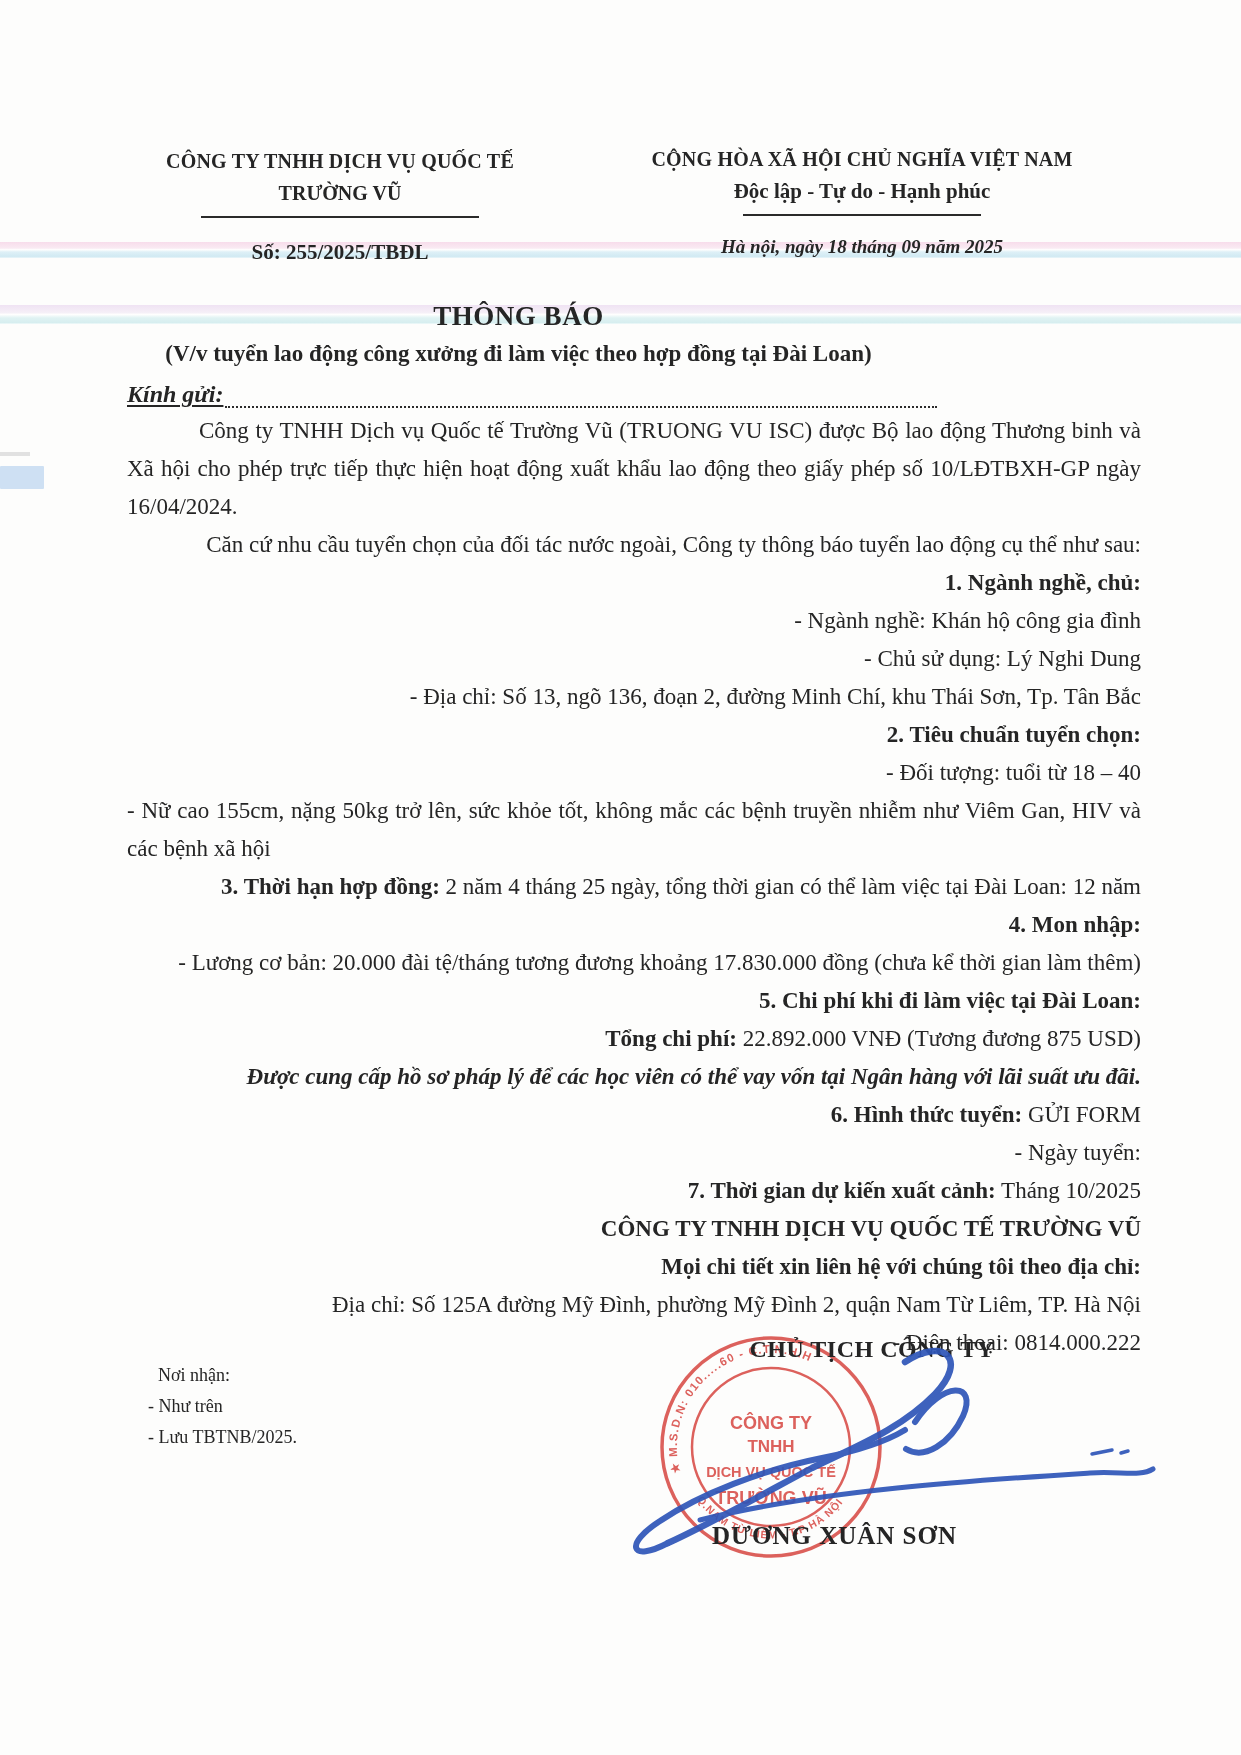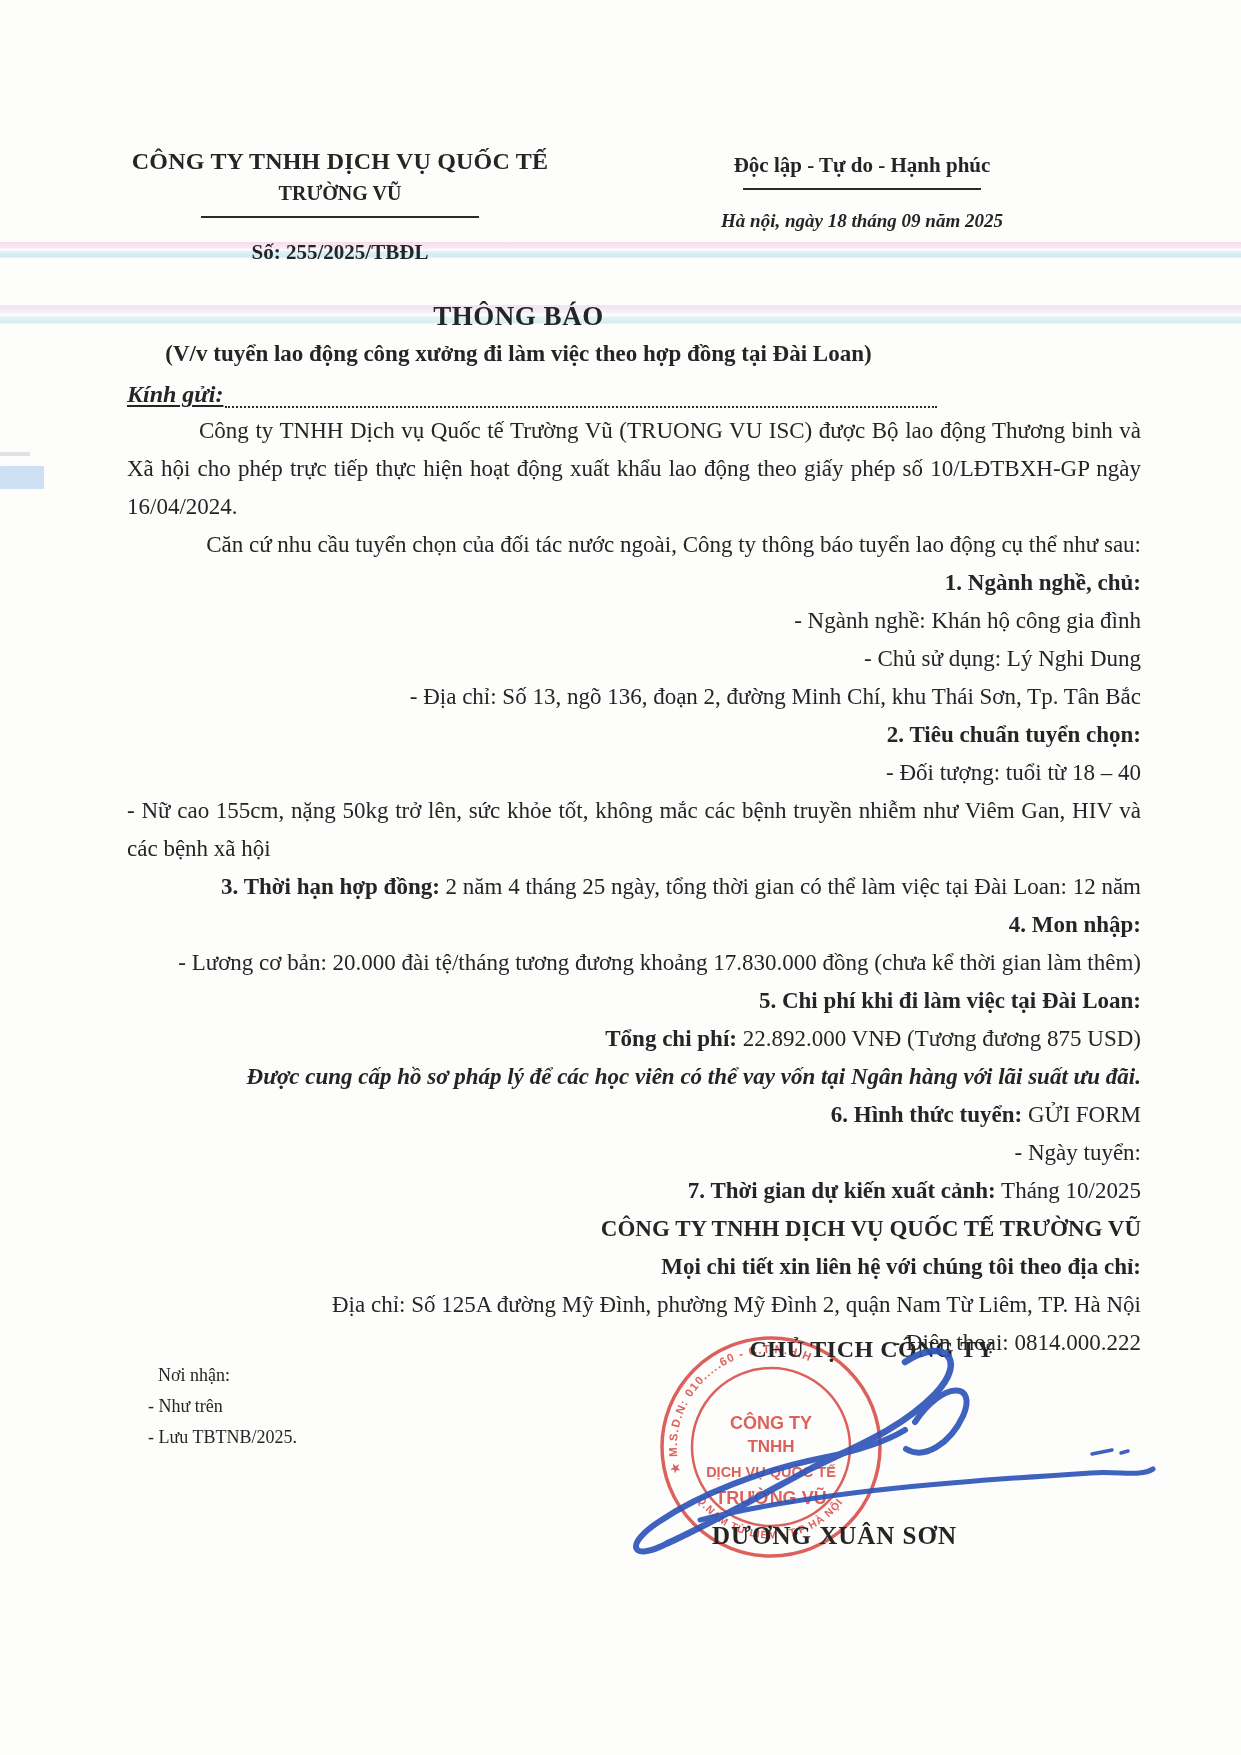--- a/index.html
+++ b/index.html
@@ -18,21 +18,21 @@
     background:linear-gradient(to bottom,#ecdcf1 0%,#f4ecf6 40%,#ffffff 50%,#d9f0f1 68%,#cdeaec 92%,#eefafa 100%);
     opacity:.8;z-index:1;}
   .bluepatch{left:0;top:466px;width:44px;height:23px;background:#c9ddf2;opacity:.9;z-index:1;border-radius:1px;}
   .graysliver{left:0;top:452px;width:30px;height:4px;background:#d9d9d9;opacity:.8;z-index:1;}
 
   .z2{z-index:2;}
 
   
   .hdr-left{left:130px;top:148px;width:420px;text-align:center;}
   .hdr-right{left:622px;top:146px;width:480px;text-align:center;}
-  .hdr-line1{font-weight:bold;font-size:24px;line-height:26px;letter-spacing:.2px;}
+  .hdr-line1{font-weight:bold;font-size:20px;line-height:26px;letter-spacing:.2px;}
   .hdr-line2{font-weight:bold;font-size:20px;line-height:26px;margin-top:6px;}
   .rule{height:2px;background:#2a2a2a;margin:10px auto 0 auto;}
   .rule-left{width:278px;}
   .rule-right{width:238px;}
   .doc-number{font-weight:bold;font-size:21px;margin-top:22px;}
   .date-line{font-style:italic;font-size:19px;margin-top:20px;font-weight:bold;}
   .hdr-right .hdr-line1{font-size:20px;}
   .hdr-right .hdr-line2{font-size:21px;}
 
   
@@ -74,20 +74,21 @@
 <div class="abs bluepatch"></div>
 
 <div class="abs hdr-left z2">
   <div class="hdr-line1">CÔNG TY TNHH DỊCH VỤ QUỐC TẾ</div>
   <div class="hdr-line2">TRƯỜNG VŨ</div>
   <div class="rule rule-left"></div>
   <div class="doc-number">Số: 255/2025/TBĐL</div>
 </div>
 
 <div class="abs hdr-right z2">
+  <div class="hdr-line1">CỘNG HÒA XÃ HỘI CHỦ NGHĨA VIỆT NAM</div>
   <div class="hdr-line2">Độc lập - Tự do - Hạnh phúc</div>
   <div class="rule rule-right"></div>
   <div class="date-line">Hà nội, ngày 18 tháng 09 năm 2025</div>
 </div>
 
 <div class="abs title z2">
   <div class="title-main">THÔNG BÁO</div>
   <div class="title-sub">(V/v tuyển lao động công xưởng đi làm việc theo hợp đồng tại Đài Loan)</div>
 </div>
 

